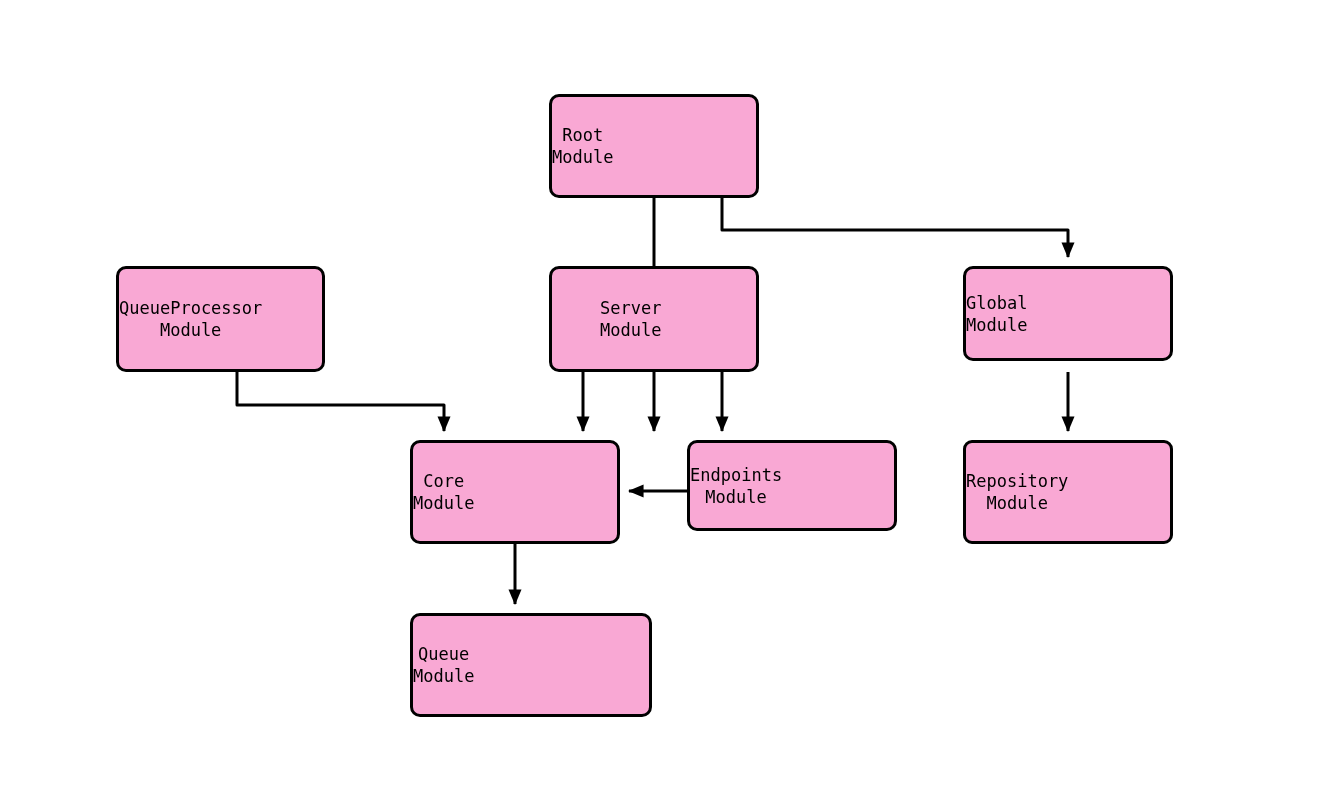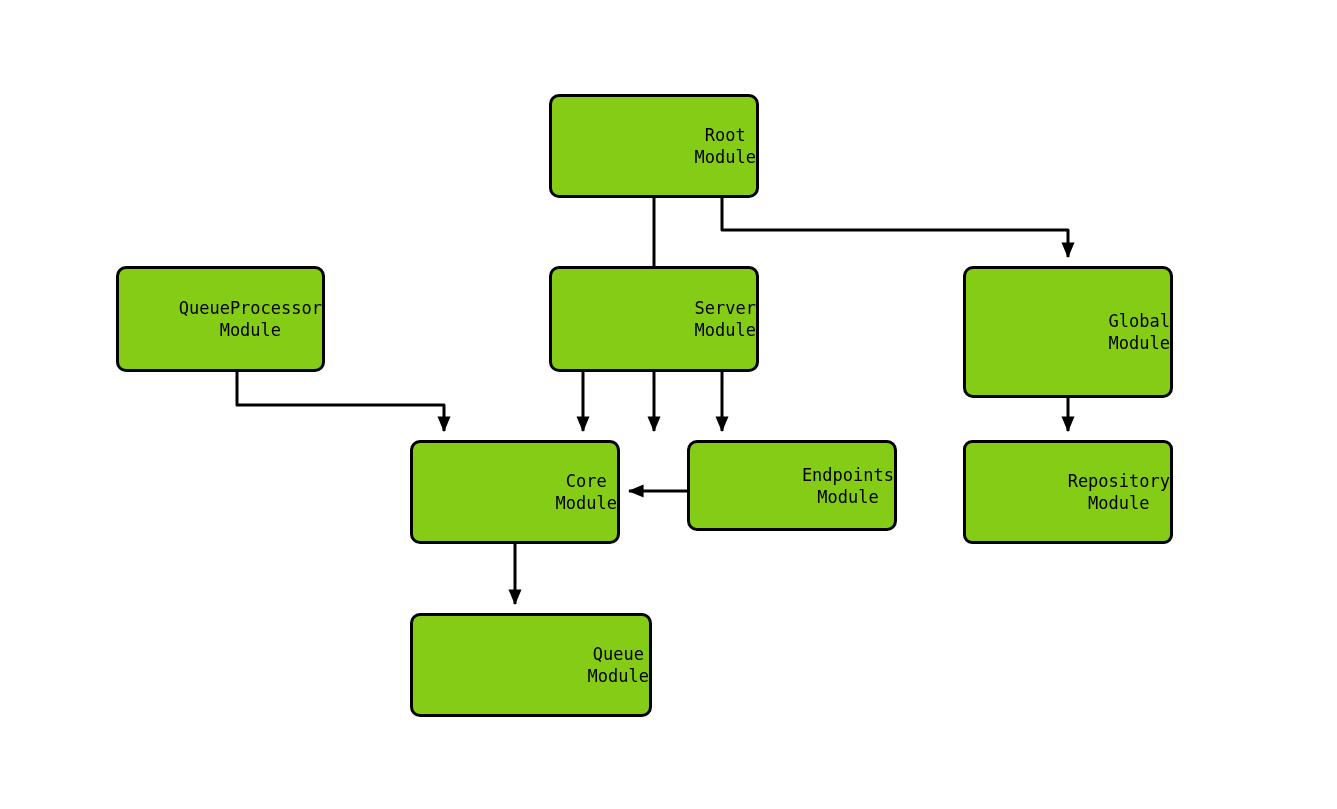--- a/index.html
+++ b/index.html
@@ -19,26 +19,26 @@
     position: absolute;
     left: 0;
     top: 0;
     width: 1337px;
     height: 809px;
     pointer-events: none;
   }
   .node {
     position: absolute;
     box-sizing: border-box;
-    background: #84cc16;
+    background: #f9a8d4;
     border: 3px solid #000000;
     border-radius: 10px;
     display: flex;
     align-items: center;
-    justify-content: flex-end;
+    justify-content: flex-start;
     z-index: 2;
   }
   .node-label {
     font-family: "DejaVu Sans Mono", "Liberation Mono", monospace;
     font-size: 17px;
     line-height: 22px;
     color: #000000;
     text-align: center;
     white-space: pre-line;
     letter-spacing: 0px;
@@ -73,21 +73,21 @@
 Module</div>
       </div>
       <div class="node" style="left: 116px; top: 266px; width: 209px; height: 106px;">
         <div class="node-label">QueueProcessor
 Module</div>
       </div>
       <div class="node" style="left: 549px; top: 266px; width: 210px; height: 106px; padding-left: 48px;">
         <div class="node-label">Server
 Module</div>
       </div>
-      <div class="node" style="left: 963px; top: 266px; width: 210px; height: 132px;">
+      <div class="node" style="left: 963px; top: 266px; width: 210px; height: 95px;">
         <div class="node-label">Global
 Module</div>
       </div>
       <div class="node" style="left: 410px; top: 440px; width: 210px; height: 104px;">
         <div class="node-label">Core
 Module</div>
       </div>
       <div class="node" style="left: 687px; top: 440px; width: 210px; height: 91px;">
         <div class="node-label">Endpoints
 Module</div>

